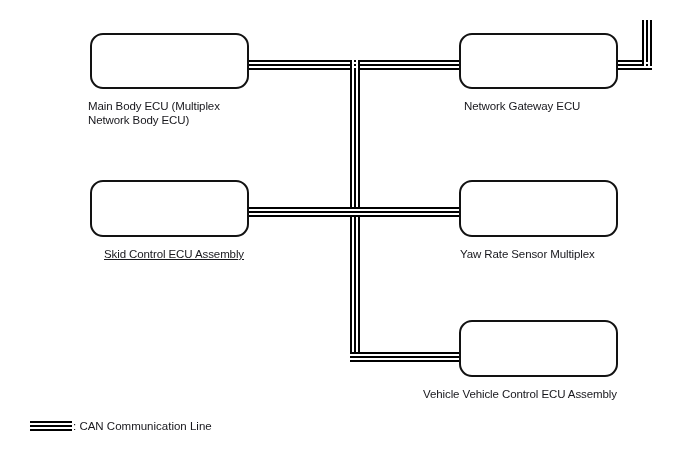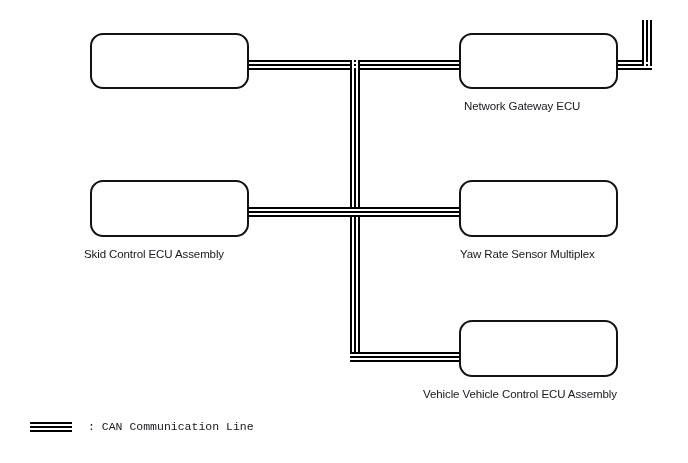--- a/index.html
+++ b/index.html
@@ -80,23 +80,22 @@
       linear-gradient(to bottom,
         #000 0px, #000 2px,
         #fff 2px, #fff 4px,
         #000 4px, #000 6px,
         #fff 6px, #fff 8px,
         #000 8px, #000 10px);
   }
   .legend-text {
     font-size: 11.5px;
     color: #17171c;
-    margin-left: 16px;
+    margin-left: 1px;
     white-space: pre;
-    font-family: Liberation Mono, monospace;
   }
 </style>
 </head>
 <body>
 
 <div id="canvas">
 
   <div class="can-h" style="left:248px; top:60px; width:212px;"></div>
 
   <div class="can-v" style="left:350px; top:60px; height:302px;"></div>
@@ -112,26 +111,28 @@
   <div class="can-patch" style="left:352px; top:354px; width:6px; height:2px; background:#fff;"></div>
   <div class="can-patch" style="left:352px; top:358px; width:6px; height:2px; background:#fff;"></div>
 
   <div class="can-h" style="left:616px; top:60px; width:36px;"></div>
   <div class="can-v" style="left:642px; top:20px; height:46px;"></div>
   <div class="can-patch" style="left:644px; top:62px; width:6px; height:2px; background:#fff;"></div>
   <div class="can-patch" style="left:644px; top:66px; width:6px; height:2px; background:#fff;"></div>
   <div class="can-patch" style="left:652px; top:60px; width:2px; height:10px; background:#fff;"></div>
 
   <div class="ecu-box" id="box-0" style="left: 90px; top: 33px; width: 159px; height: 56px;"></div>
+  <div class="ecu-label" id="label-0" style="left: 88px; top: 100px;">Main Body ECU (Multiplex
+Network Body ECU)</div>
 
   <div class="ecu-box" id="box-1" style="left: 459px; top: 33px; width: 159px; height: 56px;"></div>
   <div class="ecu-label" id="label-1" style="left: 464px; top: 100px; text-align: center;">Network Gateway ECU</div>
 
   <div class="ecu-box" id="box-2" style="left: 90px; top: 180px; width: 159px; height: 57px;"></div>
-  <div class="ecu-label" id="label-2" style="left: 84px; top: 248px;">Skid Control ECU Assembly</div>
+  <div class="ecu-label" id="label-2" style="left: 104px; top: 248px; text-decoration: underline;">Skid Control ECU Assembly</div>
 
   <div class="ecu-box" id="box-3" style="left: 459px; top: 180px; width: 159px; height: 57px;"></div>
   <div class="ecu-label" id="label-3" style="left: 460px; top: 248px;">Yaw Rate Sensor Multiplex</div>
 
   <div class="ecu-box" id="box-4" style="left: 459px; top: 320px; width: 159px; height: 57px;"></div>
   <div class="ecu-label" id="label-4" style="left: 423px; top: 388px;">Vehicle Vehicle Control ECU Assembly</div>
 
   <div class="legend">
     <div class="legend-swatch"></div>
     <div class="legend-text">: CAN Communication Line</div>

